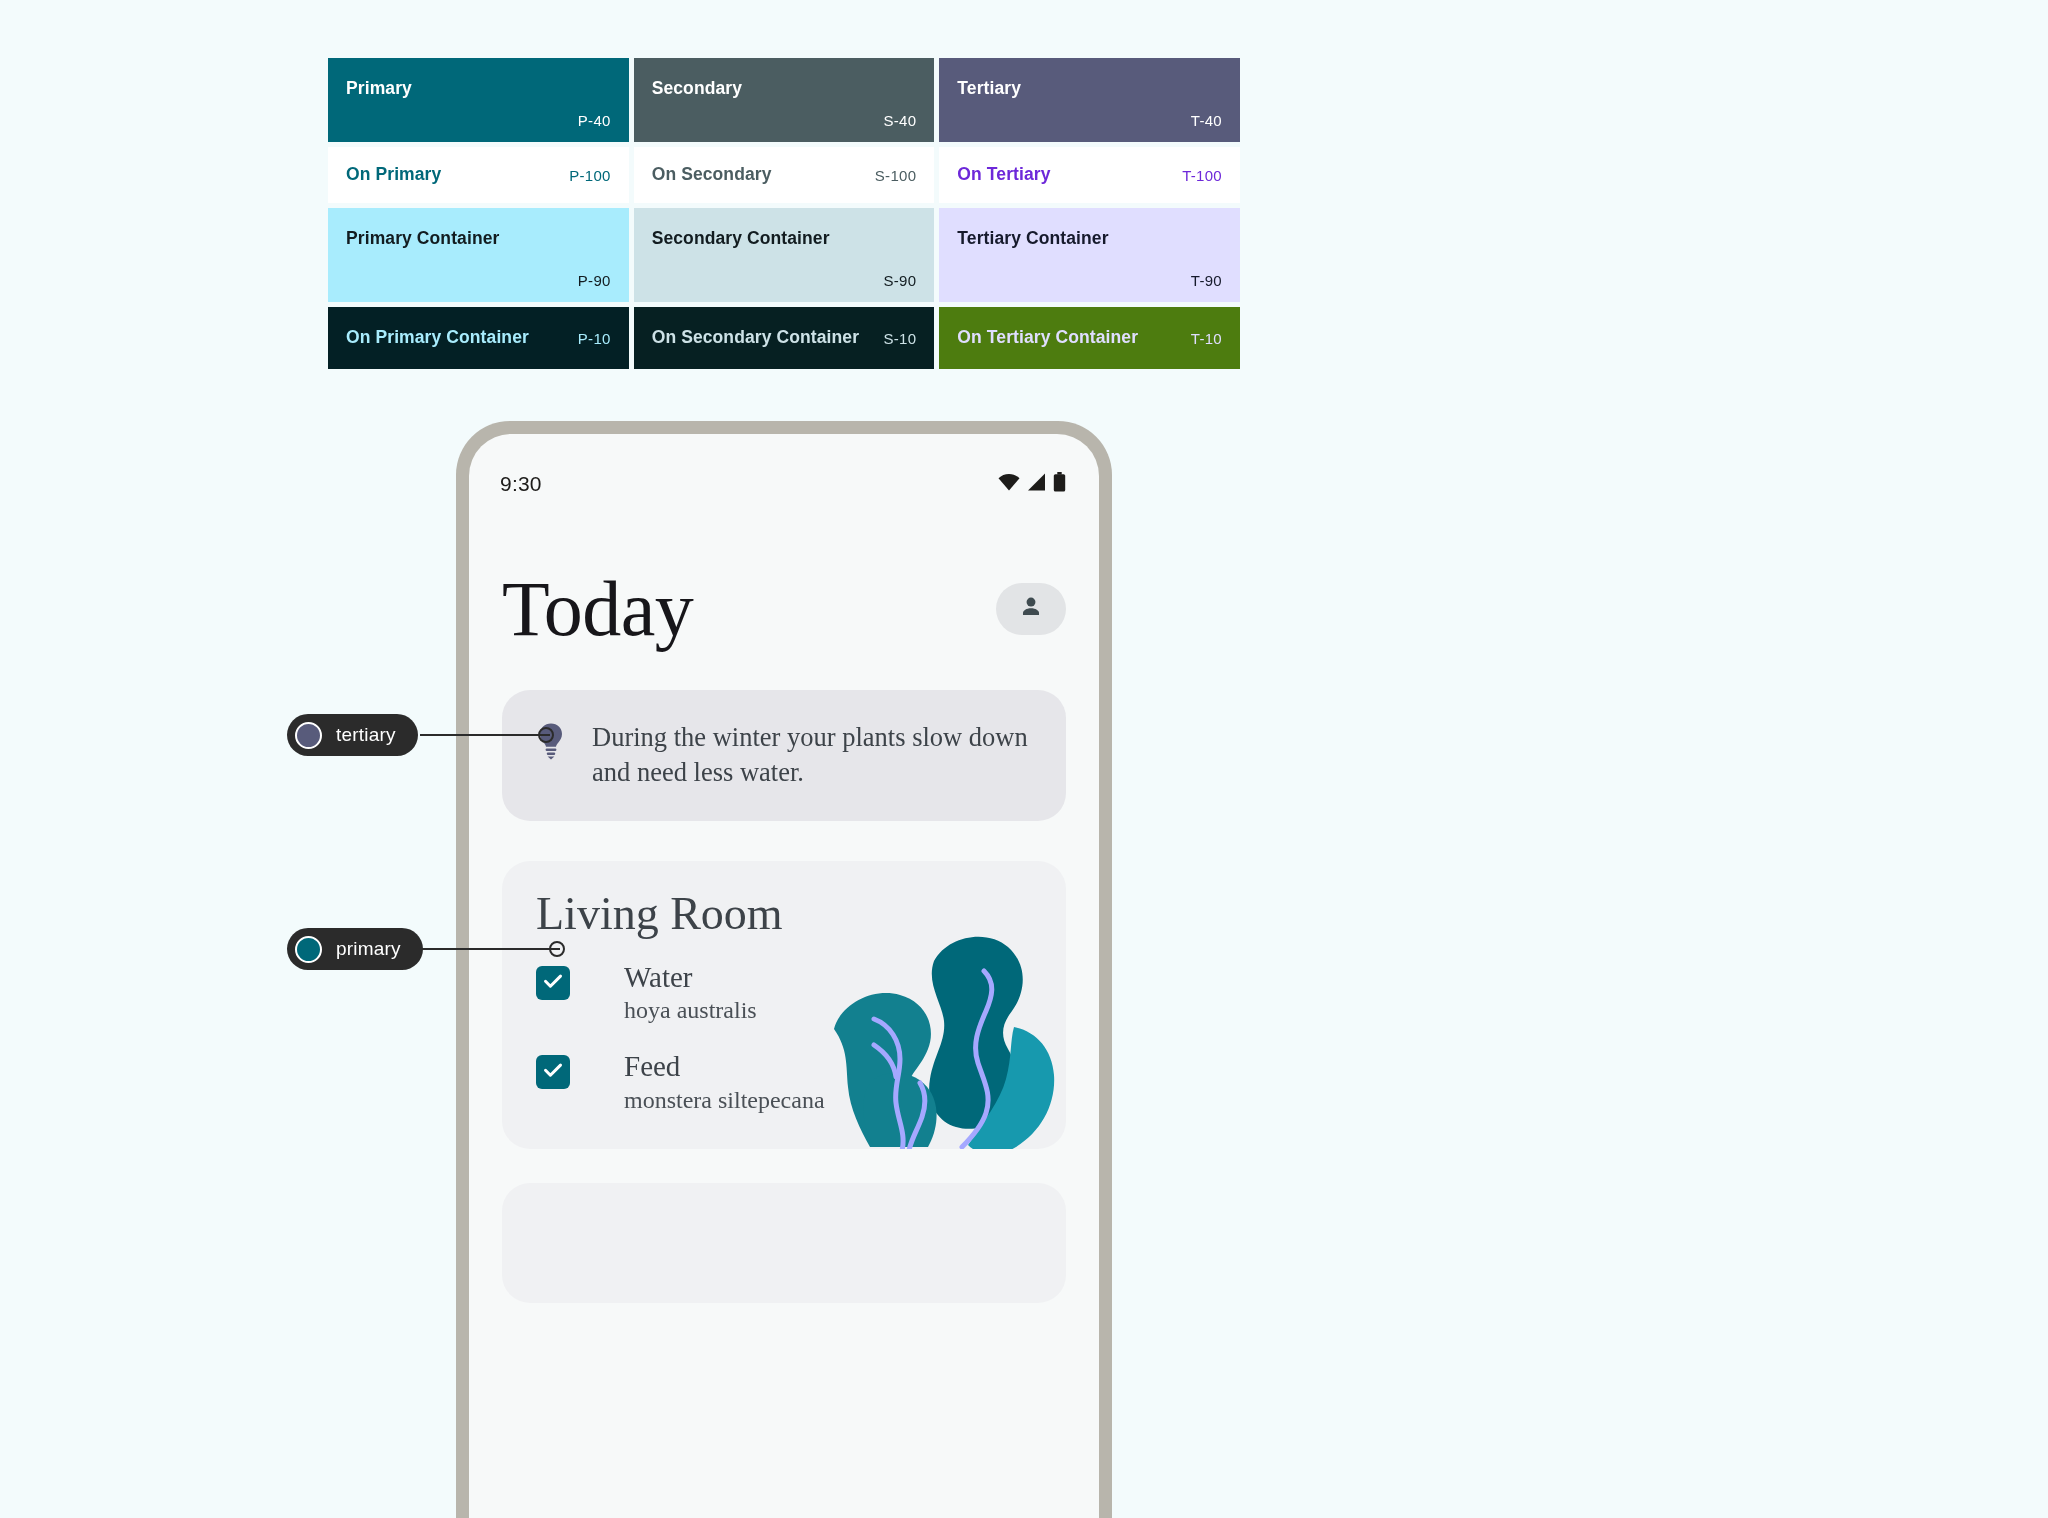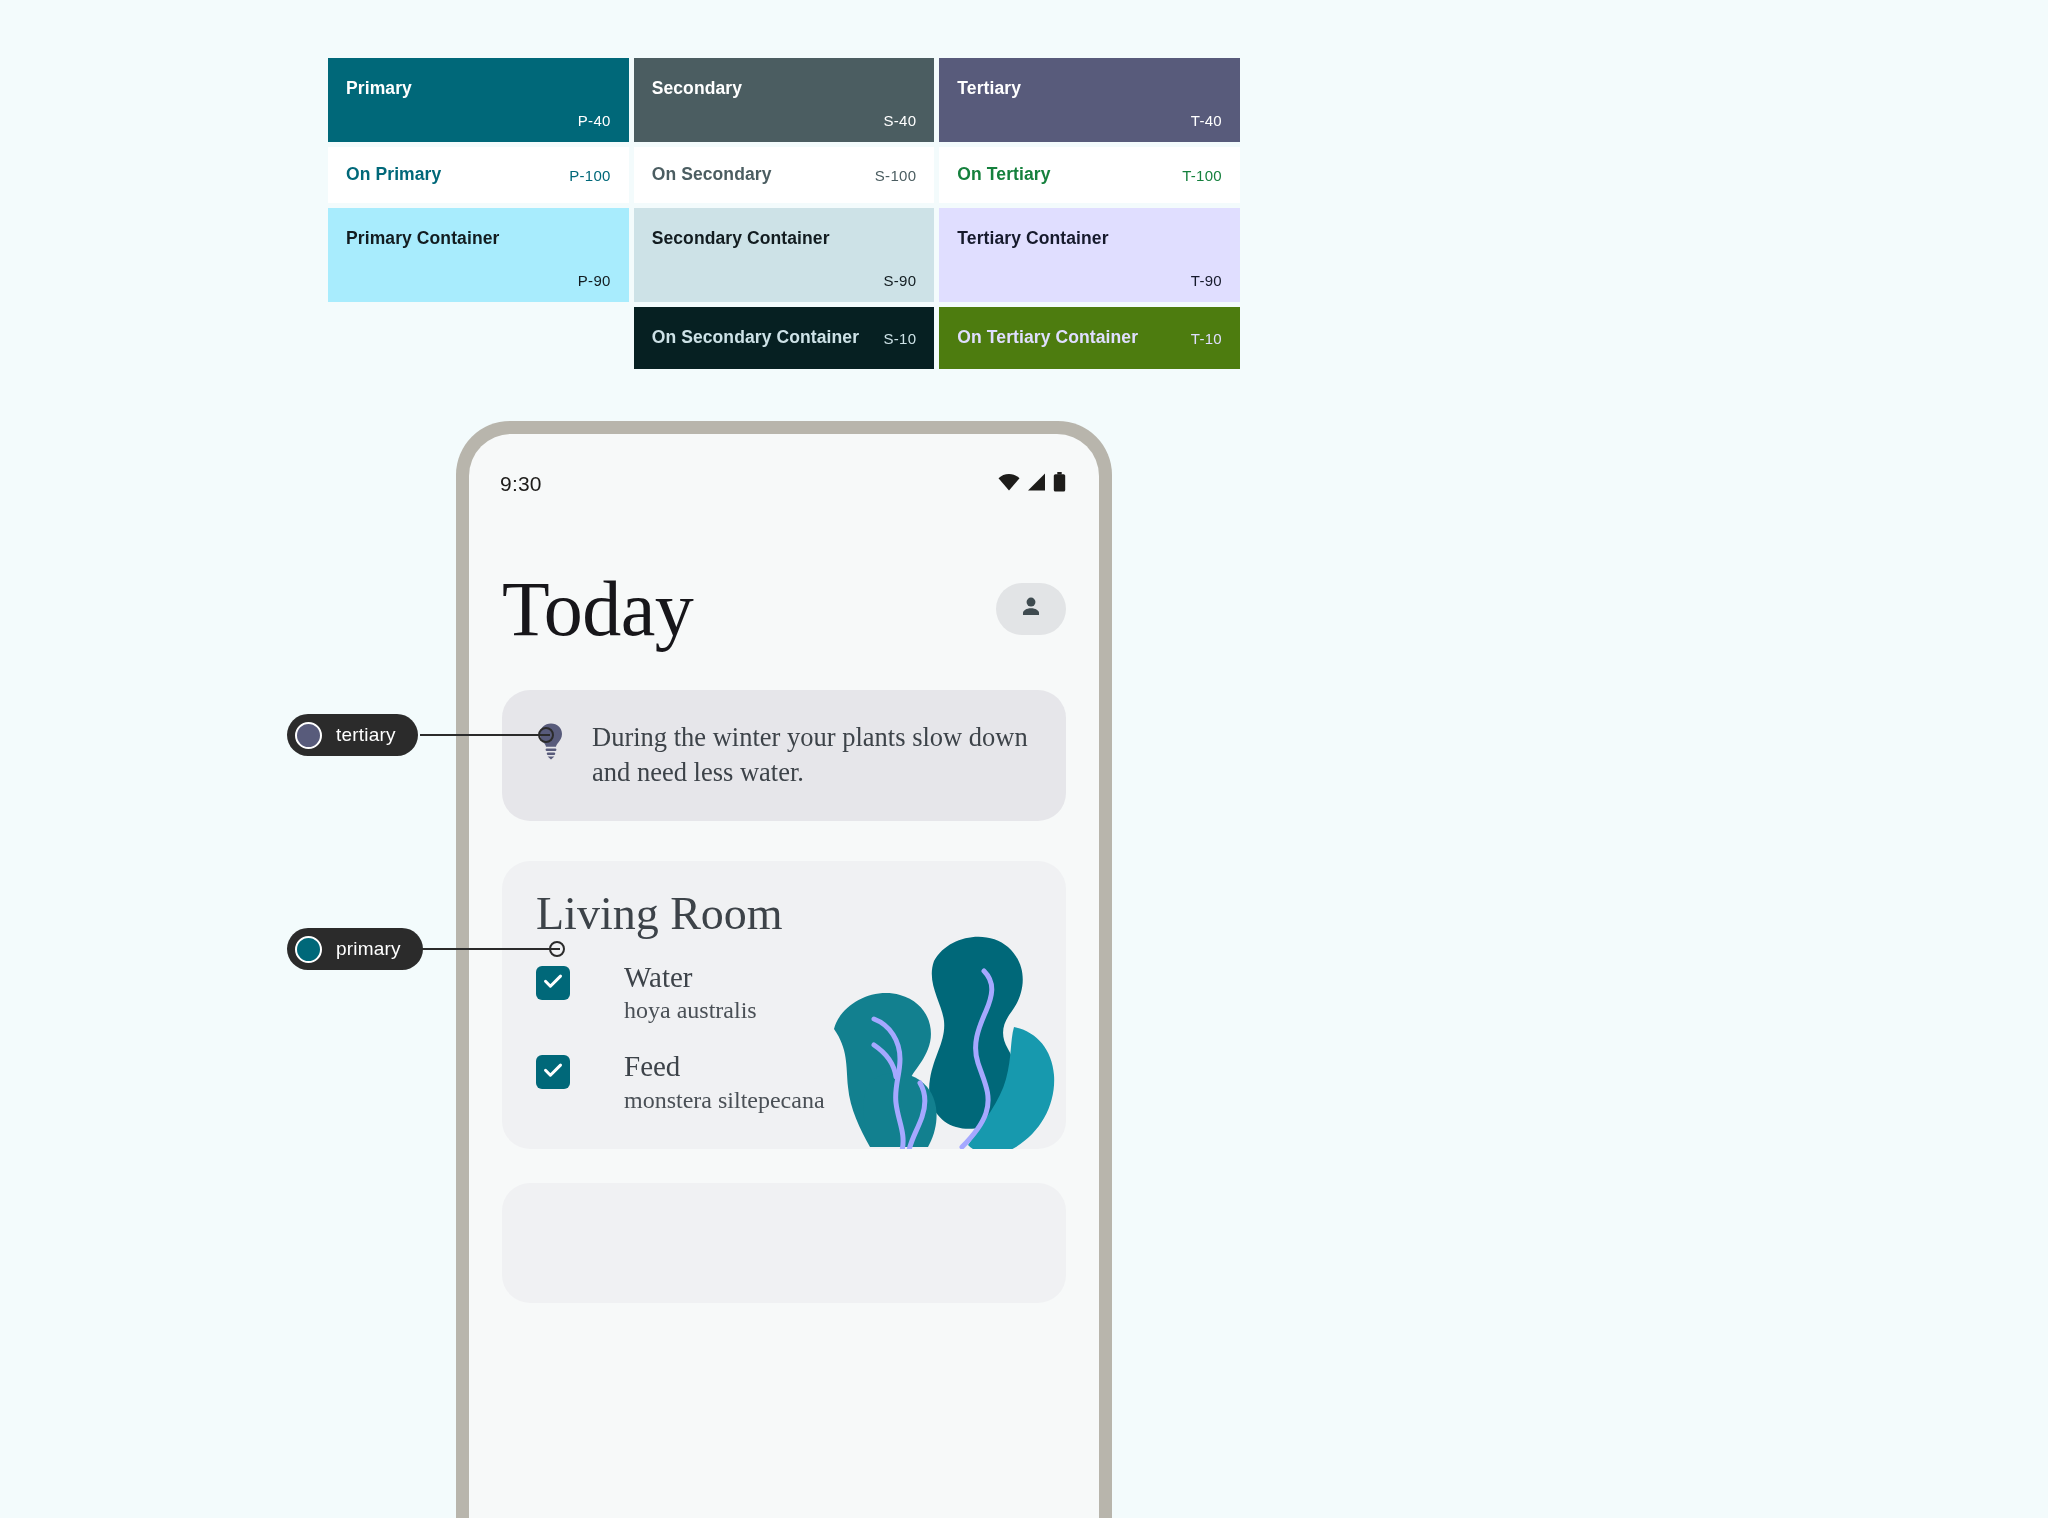--- a/index.html
+++ b/index.html
@@ -274,20 +274,24 @@
       <span class="swatch-token">P-40</span>
     </div>
     <div class="swatch short inline" style="background:#ffffff;color:#006879">
       <span class="swatch-name">On Primary</span>
       <span class="swatch-token">P-100</span>
     </div>
     <div class="swatch mid" style="background:#a8ecfd;color:#121c20">
       <span class="swatch-name">Primary Container</span>
       <span class="swatch-token">P-90</span>
     </div>
+    <div class="swatch row4 inline" style="background:#032025;color:#a8ecfd">
+      <span class="swatch-name">On Primary Container</span>
+      <span class="swatch-token">P-10</span>
+    </div>
   </div>
 
   <div class="swatch-col">
     <div class="swatch tall" style="background:#4b5d61;color:#ffffff">
       <span class="swatch-name">Secondary</span>
       <span class="swatch-token">S-40</span>
     </div>
     <div class="swatch short inline" style="background:#ffffff;color:#4b5d61">
       <span class="swatch-name">On Secondary</span>
       <span class="swatch-token">S-100</span>
@@ -300,21 +304,21 @@
       <span class="swatch-name">On Secondary Container</span>
       <span class="swatch-token">S-10</span>
     </div>
   </div>
 
   <div class="swatch-col">
     <div class="swatch tall" style="background:#585b7b;color:#ffffff">
       <span class="swatch-name">Tertiary</span>
       <span class="swatch-token">T-40</span>
     </div>
-    <div class="swatch short inline" style="background:#ffffff;color:#15803d">
+    <div class="swatch short inline" style="background:#ffffff;color:#6d28d9">
       <span class="swatch-name">On Tertiary</span>
       <span class="swatch-token">T-100</span>
     </div>
     <div class="swatch mid" style="background:#e0deff;color:#161a2c">
       <span class="swatch-name">Tertiary Container</span>
       <span class="swatch-token">T-90</span>
     </div>
     <div class="swatch row4 inline" style="background:#4d7c0f;color:#e0deff">
       <span class="swatch-name">On Tertiary Container</span>
       <span class="swatch-token">T-10</span>

